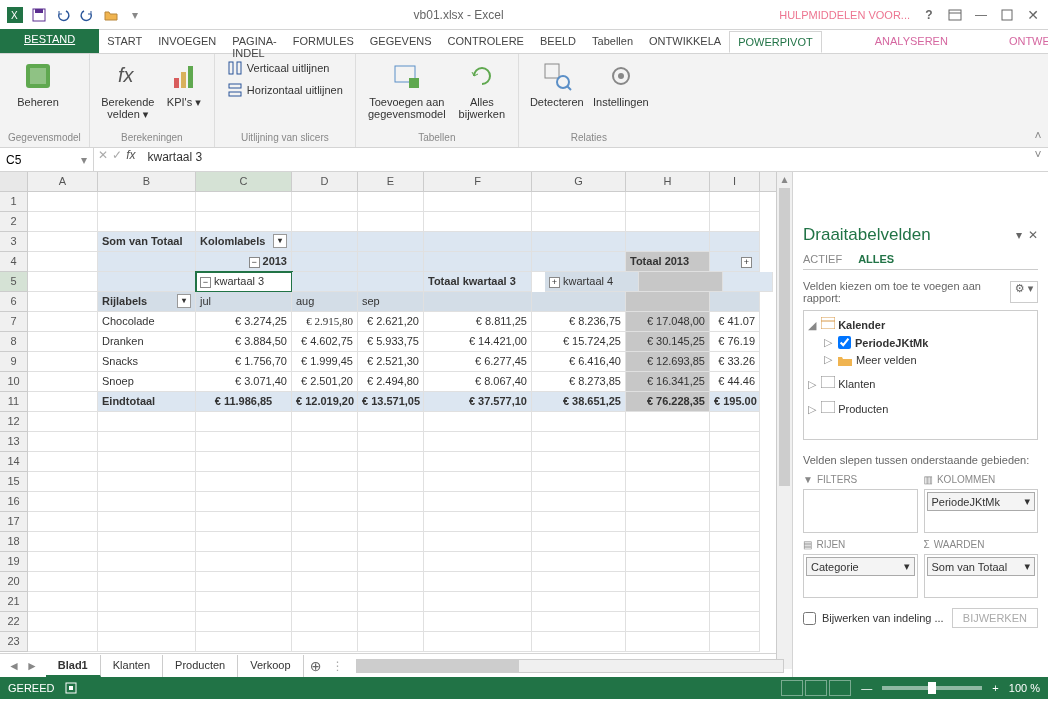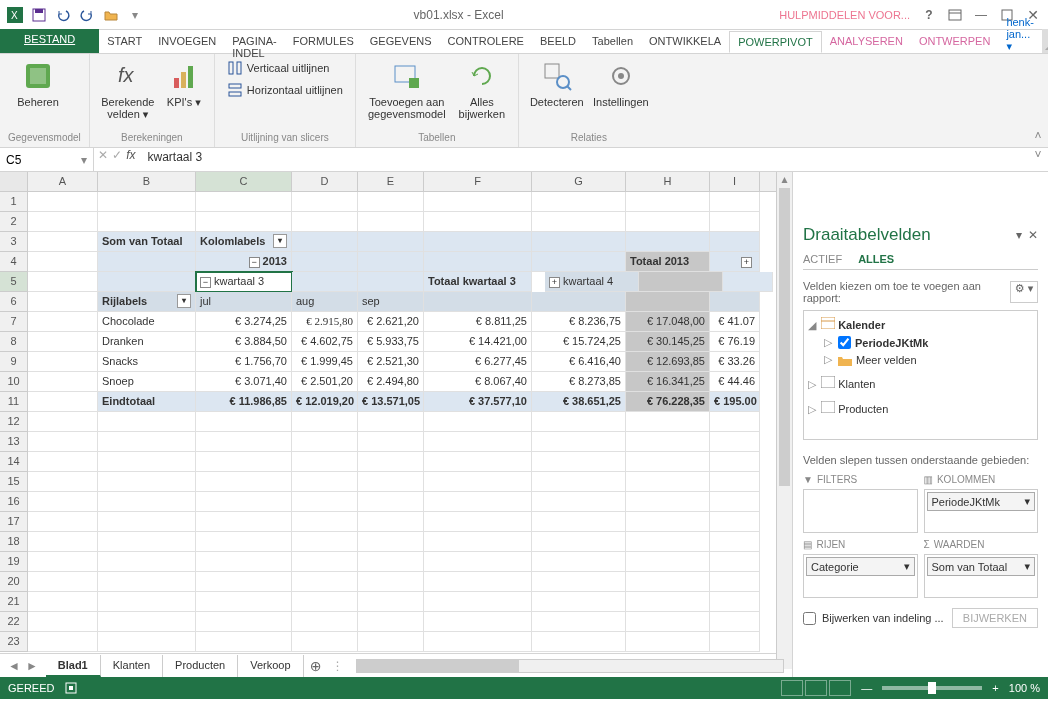--- a/index.html
+++ b/index.html
@@ -11,21 +11,21 @@
 .qat-btn { width: 22px; height: 22px; display: flex; align-items: center; justify-content: center; cursor: pointer; }
 .title-center { flex: 1; text-align: center; font-size: 12px; color: #666; }
 .title-context { color: #ed7591; font-size: 11px; text-transform: uppercase; padding: 0 8px; }
 .title-right { display: flex; align-items: center; gap: 4px; }
 
 
 .tabstrip { height: 24px; background: #fff; display: flex; align-items: flex-end; border-bottom: 1px solid #d4d4d4; font-size: 11px; }
 .tab-file { background: #217346; color: #fff; padding: 4px 24px; height: 24px; cursor: pointer; text-decoration: underline; }
 .tab { padding: 4px 8px; color: #444; cursor: pointer; height: 22px; }
 .tab.active { color: #217346; font-weight: 400; border: 1px solid #d4d4d4; border-bottom: 1px solid #fff; background: #fff; }
-.tab.context { color: #d567a0; }
+.tab.context { color: #d567a0; margin-left: 45px; }
 .tab-spacer { flex: 1; }
 .user-name { color: #0066cc; padding: 0 8px; font-size: 11px; }
 .avatar { width: 24px; height: 24px; background: #ddd; display: flex; align-items: center; justify-content: center; margin-right: 4px; }
 
 
 .ribbon { height: 94px; background: #f3f3f3; border-bottom: 1px solid #d4d4d4; display: flex; }
 .ribbon-group { border-right: 1px solid #ddd; padding: 4px 8px; display: flex; flex-direction: column; justify-content: space-between; }
 .ribbon-group-content { display: flex; gap: 4px; flex: 1; align-items: flex-start; }
 .ribbon-group-label { font-size: 10px; color: #888; text-align: center; margin-top: 2px; }
 .ribbon-btn-large { width: 60px; text-align: center; cursor: pointer; font-size: 11px; }
@@ -449,21 +449,21 @@
           <div class="cell num" style="width: 66px;">€ 2.494,80</div>
           <div class="cell num" style="width: 108px;">€ 8.067,40</div>
           <div class="cell num" style="width: 94px;">€ 8.273,85</div>
           <div class="cell num total" style="width: 84px;">€ 16.341,25</div>
           <div class="cell num" style="width: 50px;">€ 44.46</div>
         </div>
         <div class="row">
           <div class="rh">11</div>
           <div class="cell " style="width: 70px;"></div>
           <div class="cell bold pvt" style="width: 98px;">Eindtotaal</div>
-          <div class="cell num bold pvt" style="width: 96px;">€ 11.986,85</div>
+          <div class="cell num bold pvt" style="width: 96px; text-align: center;">€ 11.986,85</div>
           <div class="cell num bold pvt" style="width: 66px;">€ 12.019,20</div>
           <div class="cell num bold pvt" style="width: 66px;">€ 13.571,05</div>
           <div class="cell num bold pvt" style="width: 108px;">€ 37.577,10</div>
           <div class="cell num bold pvt" style="width: 94px;">€ 38.651,25</div>
           <div class="cell num bold total" style="width: 84px;">€ 76.228,35</div>
           <div class="cell num bold pvt" style="width: 50px;">€ 195.00</div>
         </div>
         <div class="row">
           <div class="rh">12</div>
           <div class="cell " style="width: 70px;"></div>

